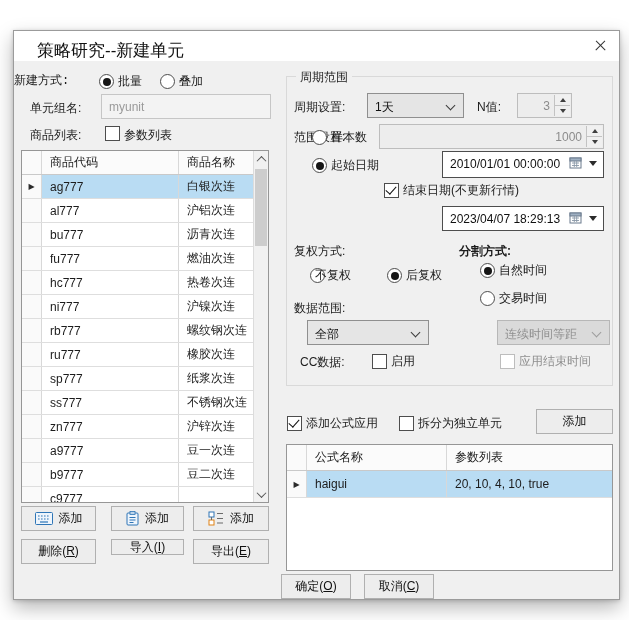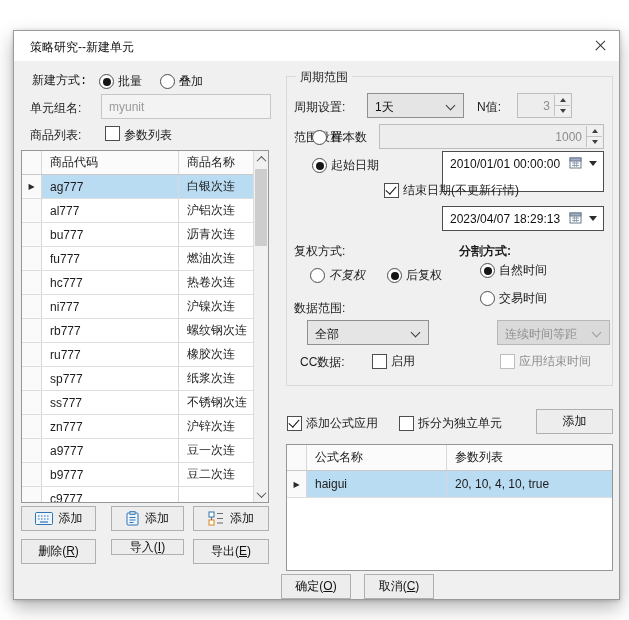--- a/index.html
+++ b/index.html
@@ -7,21 +7,21 @@
     width:629px;height:620px;background:#ffffff;position:relative;overflow:hidden;
     font-family:"Liberation Sans","DejaVu Sans",sans-serif;font-size:12px;color:#1c1c1c;
     -webkit-font-smoothing:antialiased;
   }
   .dialog{
     position:absolute;left:13px;top:30px;width:605px;height:568px;
     background:#f0f0f0;border:1px solid #9b9b9b;
     box-shadow:0 8px 18px rgba(0,0,0,.28), 0 1px 4px rgba(0,0,0,.18);
   }
   .titlebar{position:absolute;left:0;top:0;right:0;height:30px;background:#ffffff;}
-  .title-text{position:absolute;left:16px;top:8px;font-size:12px;color:#111;}
+  .title-text{position:absolute;left:23px;top:8px;font-size:17px;color:#111;}
   .close-btn{position:absolute;right:2px;top:0;width:34px;height:29px;cursor:pointer;}
   .x-line{position:absolute;left:11px;top:14px;width:13px;height:1.4px;background:#333;}
   .x1{transform:rotate(45deg);} .x2{transform:rotate(-45deg);}
   .lbl{position:absolute;white-space:nowrap;color:#1c1c1c;}
   .lbl.dis{color:#8e8e8e;}
 
   
   .rd{position:absolute;width:13px;height:13px;border:1px solid #4d4d4d;border-radius:50%;background:#fff;}
   .rd.on::after{content:"";position:absolute;left:2.5px;top:2.5px;width:8px;height:8px;border-radius:50%;background:#161616;}
   
@@ -84,21 +84,21 @@
 <div class="dialog">
 
   <div class="titlebar">
     <span class="title-text">策略研究--新建单元</span>
     <div class="close-btn">
       <span class="x-line x1"></span>
       <span class="x-line x2"></span>
     </div>
   </div>
 
-  <span class="lbl" style="left:18px;top:41px;font-family:Liberation Mono, monospace;">新建方式:</span>
+  <span class="lbl" style="left:0;top:41px;font-family:Liberation Mono, monospace;">新建方式:</span>
   <span class="rd on" style="left:85px;top:43px;"></span>
   <span class="lbl" style="left:104px;top:42px;">批量</span>
   <span class="rd" style="left:146px;top:43px;"></span>
   <span class="lbl" style="left:165px;top:42px;">叠加</span>
 
   <span class="lbl" style="left:16px;top:69px;">单元组名:</span>
   <div class="input-dis" style="left:87px;top:63px;width:170px;height:25px;">
     <span>myunit</span>
   </div>
 
@@ -263,21 +263,21 @@
             <span class="tri-u"></span>
           </div>
         <div>
             <span class="tri-d"></span>
           </div>
       </div>
     </div>
 
     <span class="rd on" style="left:25px;top:81px;"></span>
     <span class="lbl" style="left:44px;top:80px;">起始日期</span>
-    <div class="datefield" style="left:155px;top:74px;width:162px;height:41px;">
+    <div class="datefield" style="left:155px;top:74px;width:162px;height:27px;">
       <span class="val">2010/01/01 00:00:00</span>
       <span class="cal-ic">
         <svg width="14" height="14" viewBox="0 0 14 14">
           <rect x="1" y="2" width="11" height="10" fill="#fff" stroke="#6b7b8d"></rect>
           <rect x="1" y="2" width="11" height="3" fill="#9fb0c2" stroke="#6b7b8d"></rect>
           <path d="M3 7h7 M3 9.5h7 M5.3 5v6 M7.7 5v6" stroke="#8a98a8" stroke-width="0.9"></path>
         </svg>
       </span>
       <span class="dropmark"></span>
     </div>
@@ -294,21 +294,21 @@
           <path d="M3 7h7 M3 9.5h7 M5.3 5v6 M7.7 5v6" stroke="#8a98a8" stroke-width="0.9"></path>
         </svg>
       </span>
       <span class="dropmark"></span>
     </div>
 
     <span class="lbl" style="left:7px;top:166px;">复权方式:</span>
     <span class="lbl" style="left:172px;top:166px;font-weight:bold;">分割方式:</span>
 
     <span class="rd" style="left:23px;top:191px;"></span>
-    <span class="lbl" style="left:42px;top:190px;font-style:italic;">不复权</span>
+    <span class="lbl" style="left:28px;top:190px;">不复权</span>
     <span class="rd on" style="left:100px;top:191px;"></span>
     <span class="lbl" style="left:119px;top:190px;">后复权</span>
 
     <span class="rd on" style="left:193px;top:186px;"></span>
     <span class="lbl" style="left:212px;top:185px;">自然时间</span>
     <span class="rd" style="left:193px;top:214px;"></span>
     <span class="lbl" style="left:212px;top:213px;">交易时间</span>
 
     <span class="lbl" style="left:7px;top:223px;">数据范围:</span>
     <div class="combo" style="left:20px;top:243px;width:122px;height:25px;">

